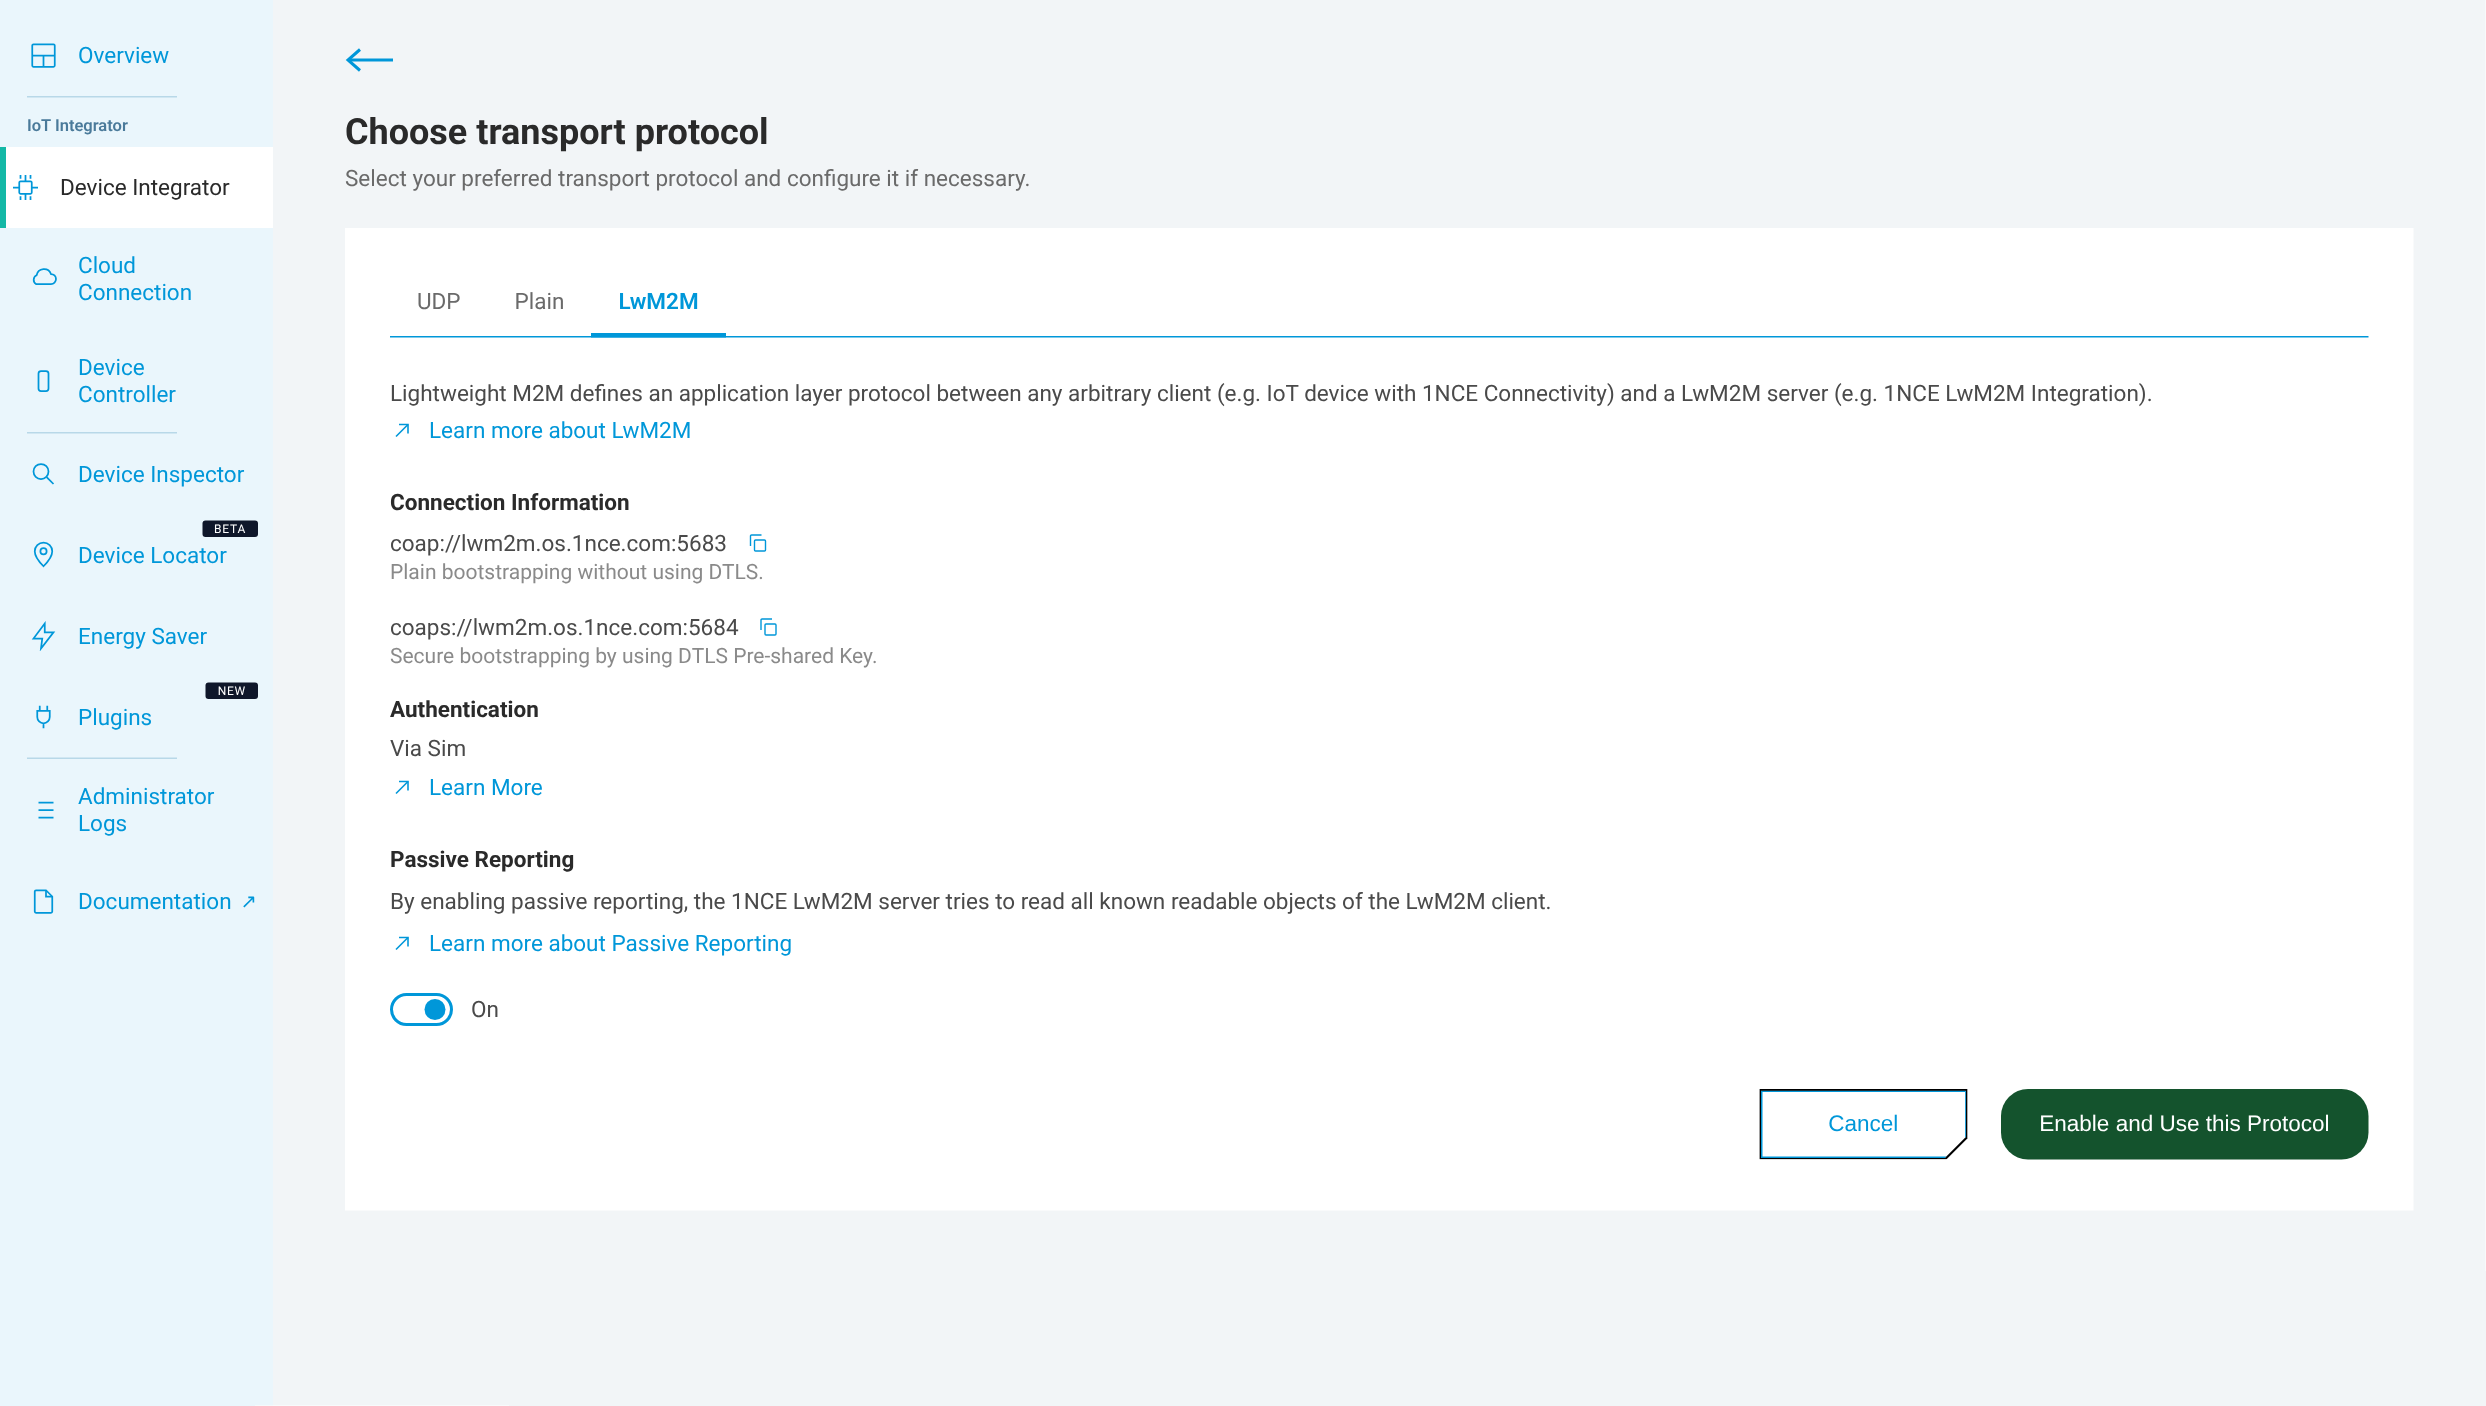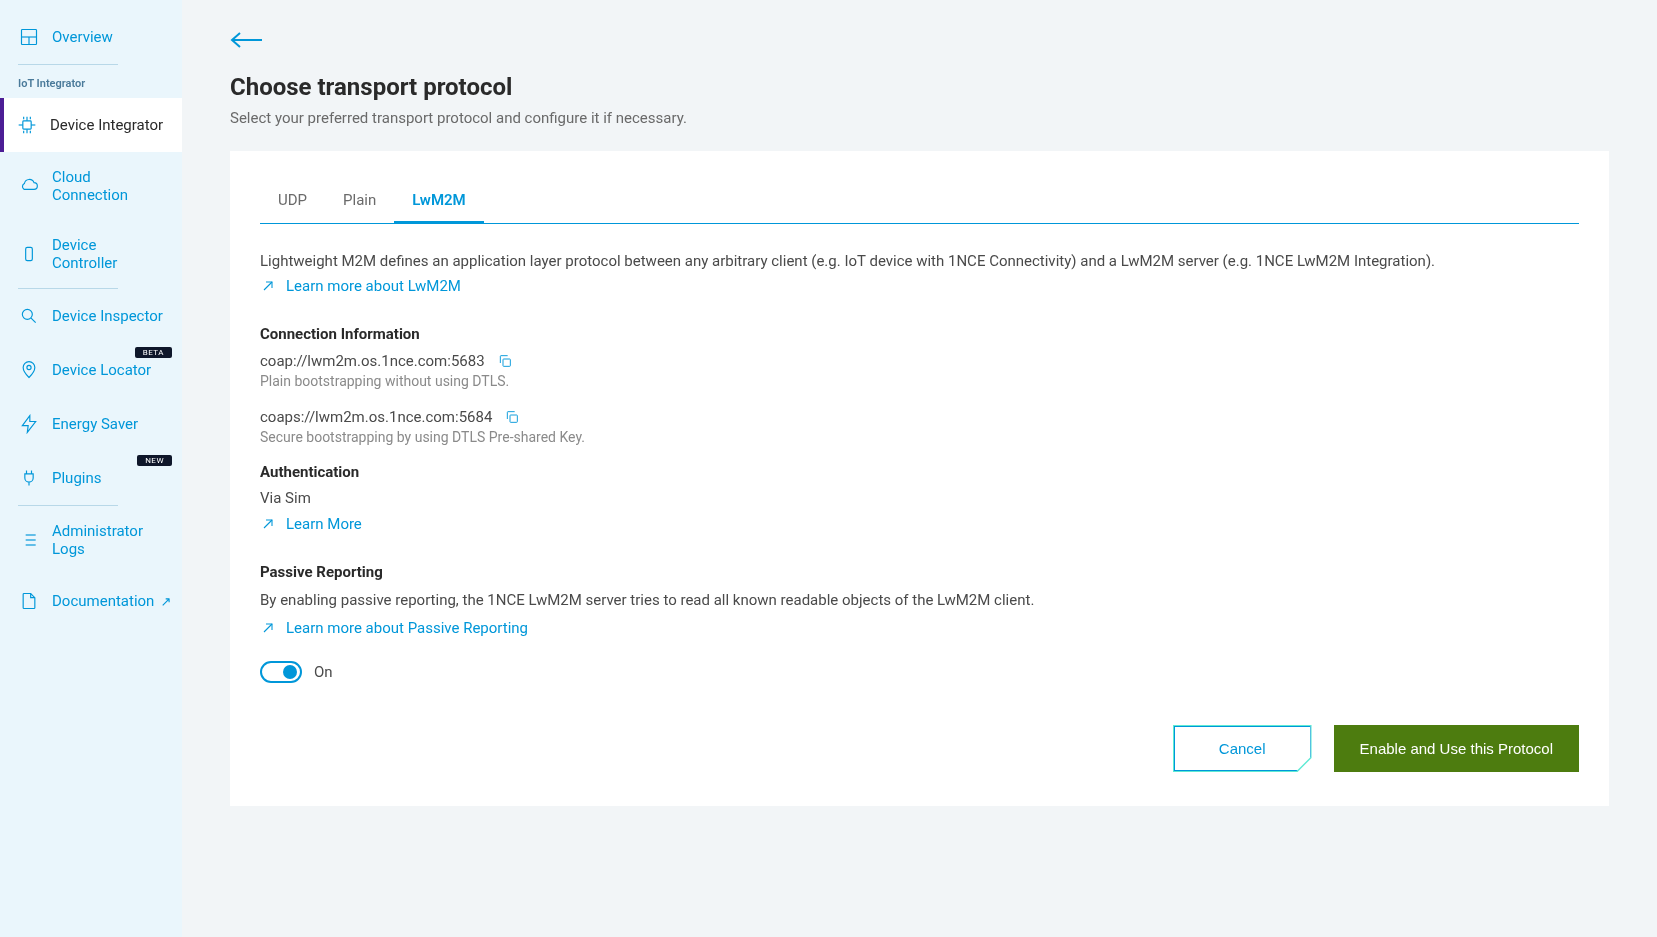--- a/index.html
+++ b/index.html
@@ -23,22 +23,22 @@
     align-items: center;
     padding: 16px 18px;
     color: #0097d9;
     cursor: pointer;
     font-size: 15px;
     position: relative;
   }
   .sidebar-item.active {
     background: #ffffff;
     color: #2a2a2a;
-    border-left: 4px solid #4c1d95;
-    padding-left: 12px;
+    border-left: 4px solid #14b8a6;
+    padding-left: 2px;
   }
   .sidebar-item .icon {
     width: 22px;
     height: 22px;
     margin-right: 12px;
     flex-shrink: 0;
     display: flex;
     align-items: center;
     justify-content: center;
   }
@@ -224,29 +224,30 @@
     content: "";
     position: absolute;
     bottom: -1px; right: -1px;
     width: 0; height: 0;
     border-left: 14px solid transparent;
     border-bottom: 14px solid #fff;
     filter: drop-shadow(1px 0 0 #0097d9) drop-shadow(0 -1px 0 #0097d9);
     display:none;
   }
   .btn-primary {
-    background: #4d7c0f;
+    background: #14532d;
     color: #fff;
+    border-radius: 18px;
   }
 
   .btn-secondary {
     clip-path: polygon(0 0, 100% 0, 100% calc(100% - 14px), calc(100% - 14px) 100%, 0 100%);
   }
   .btn-secondary-wrap {
-    background:#5eead4;
+    background:#000000;
     clip-path: polygon(0 0, 100% 0, 100% calc(100% - 14px), calc(100% - 14px) 100%, 0 100%);
     padding:1px;
   }
 </style>
 </head>
 <body>
 
 <div class="app">
 
   <nav class="sidebar">

